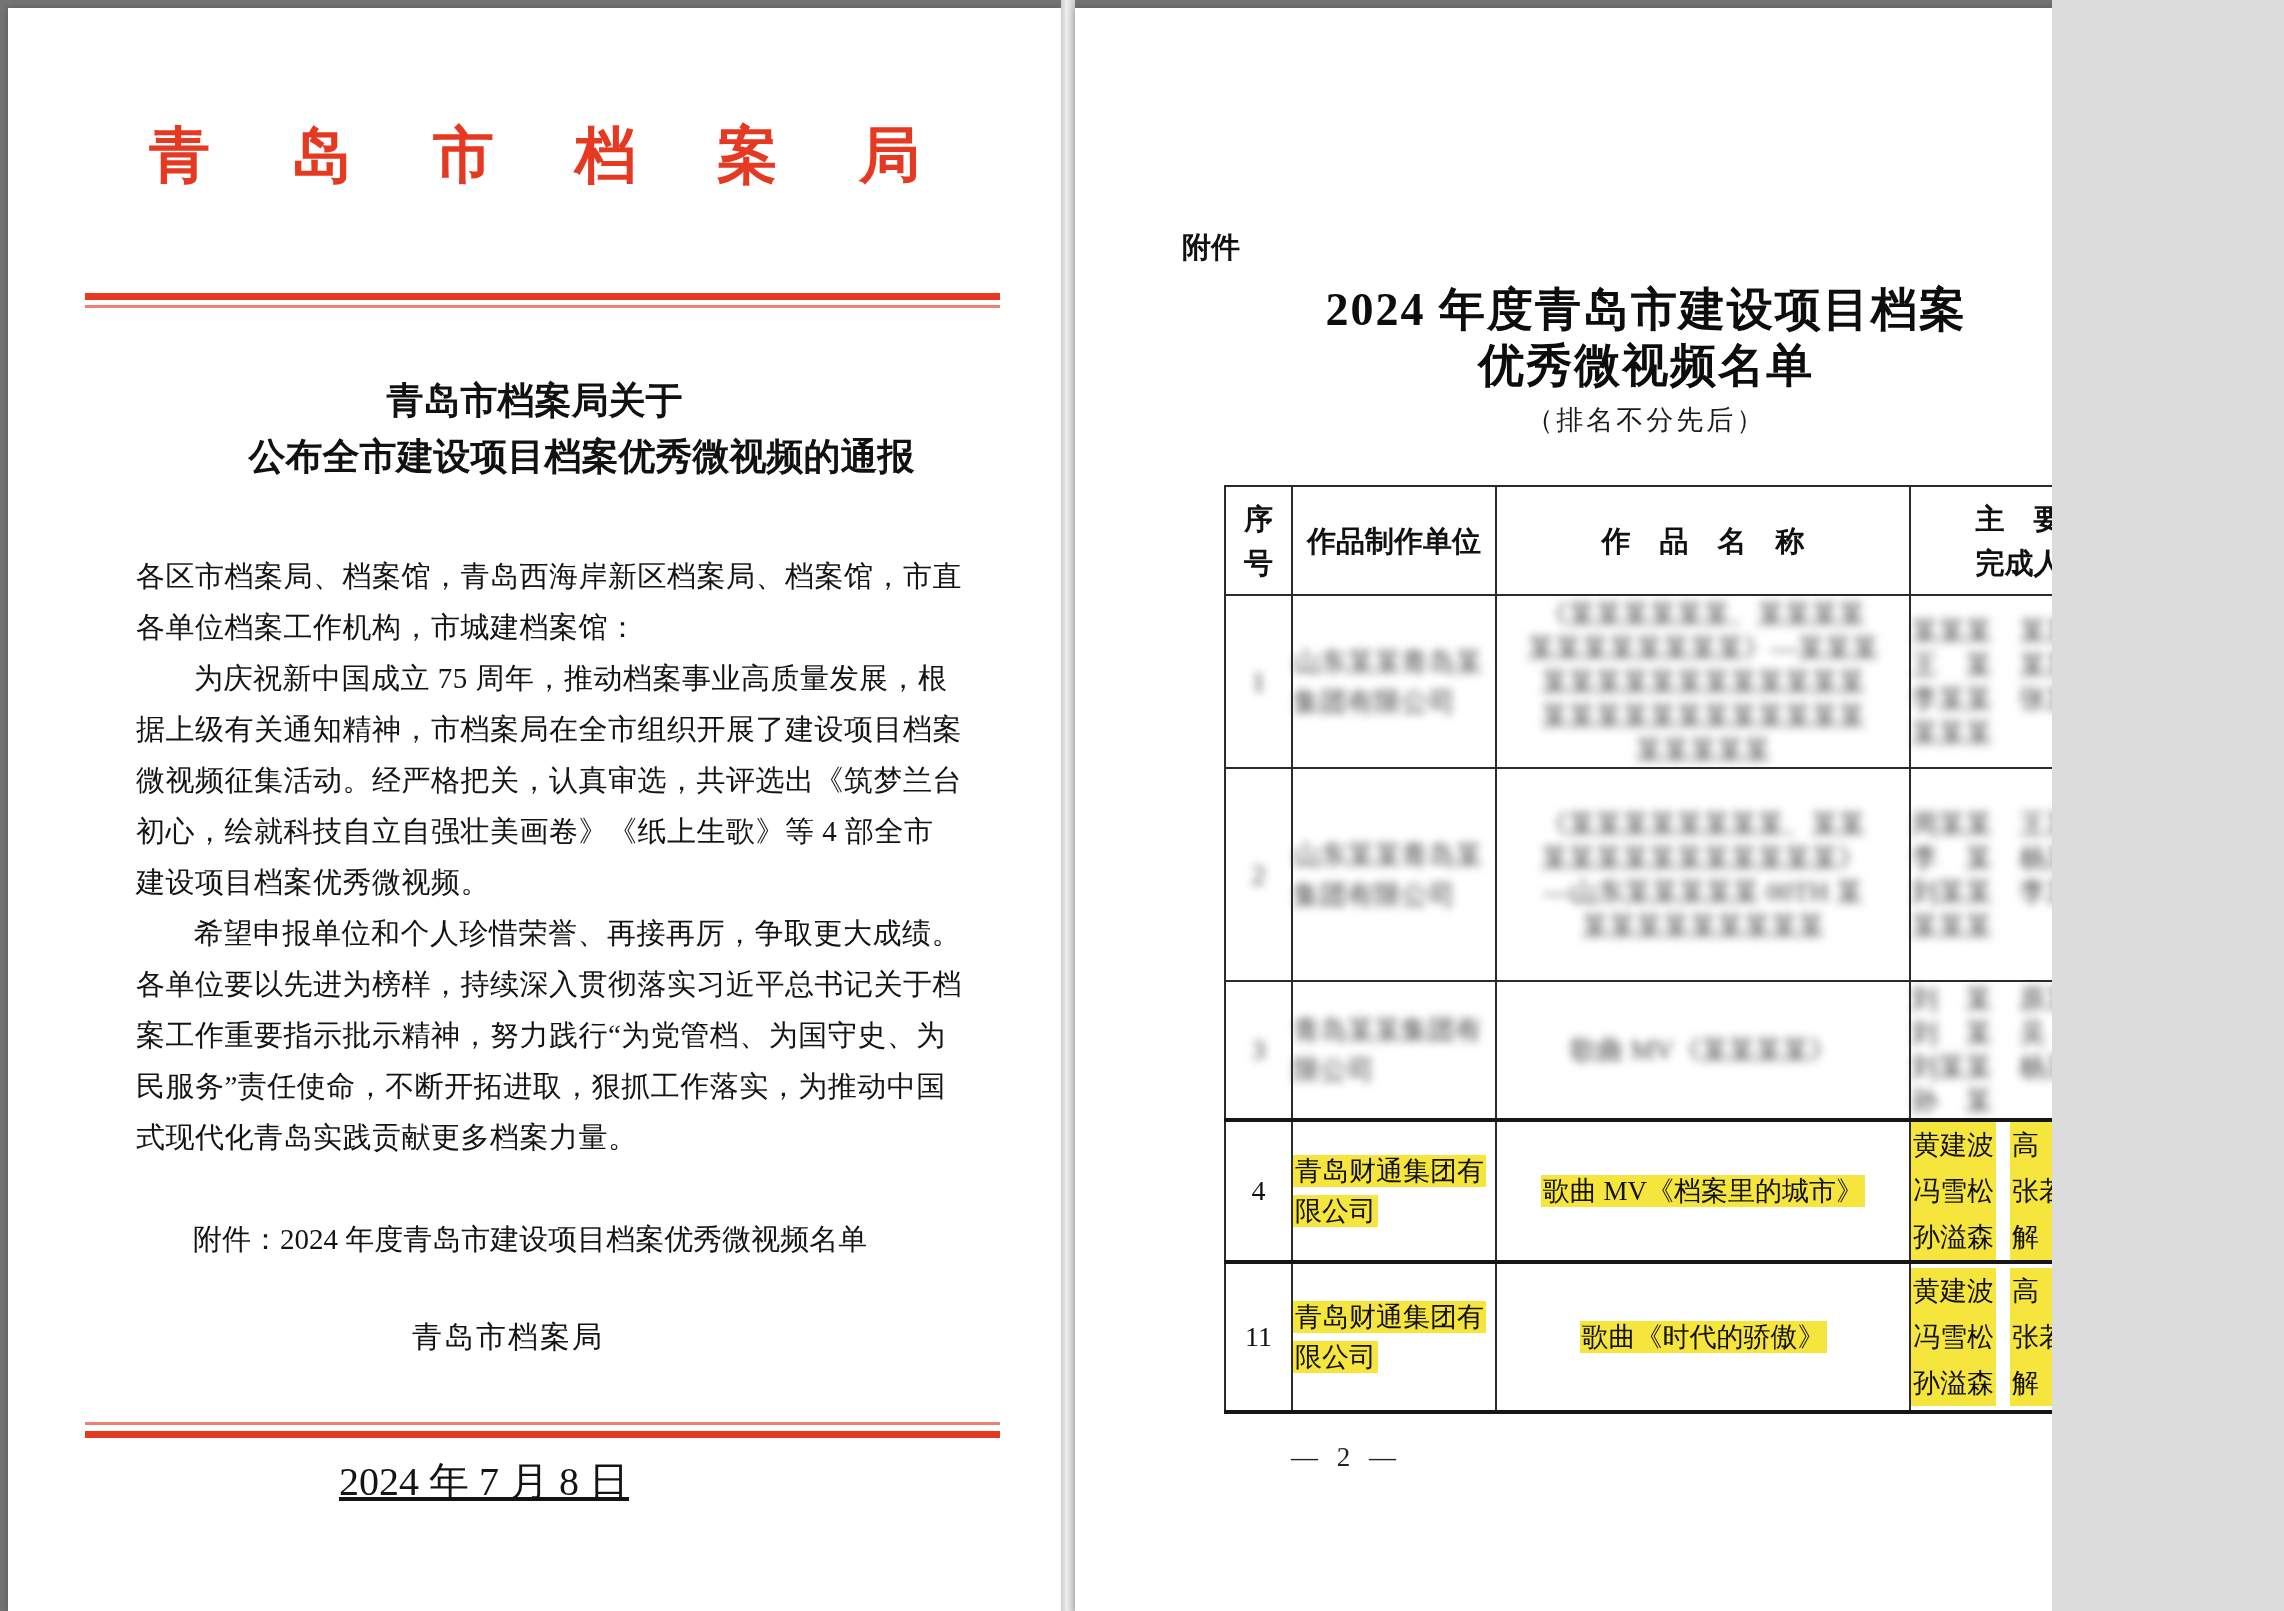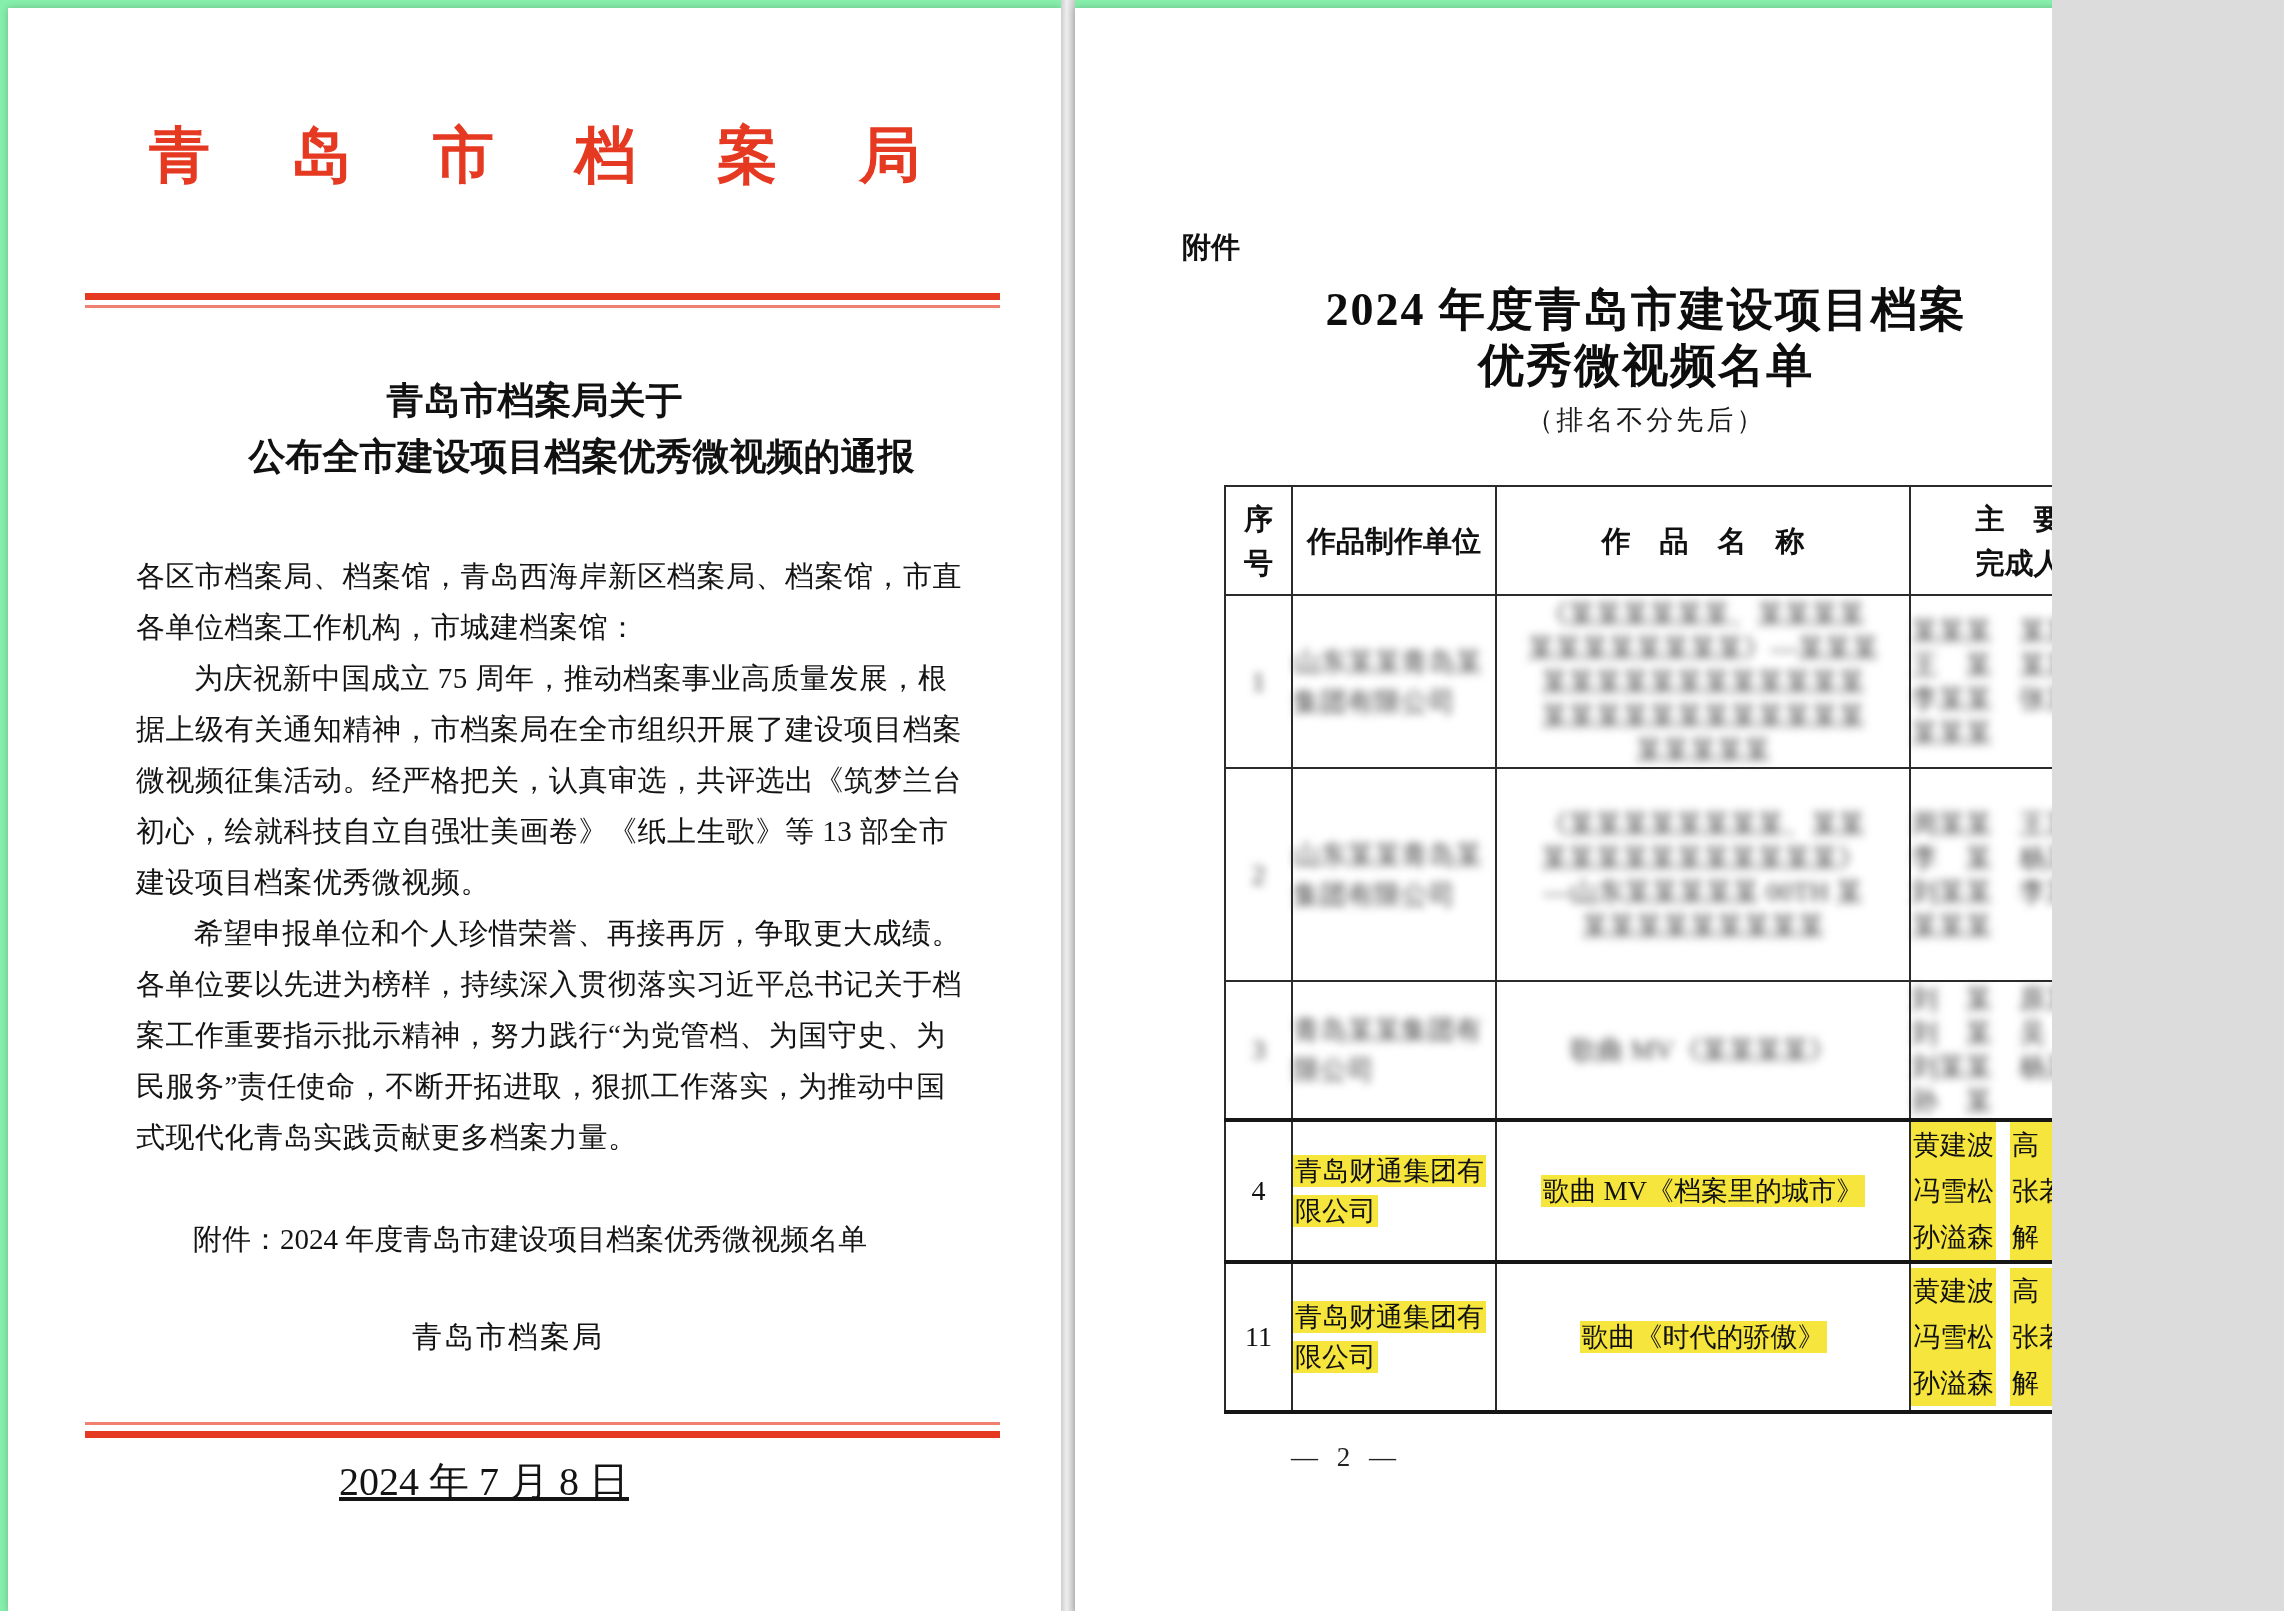--- a/index.html
+++ b/index.html
@@ -1,17 +1,17 @@
 <!DOCTYPE html>
 <html><head>
 <meta charset="utf-8">
 <style>
   html,body{margin:0;padding:0;}
   body{background:#dcdcdc;font-family:"Liberation Serif","DejaVu Serif",serif;}
-  .screen{position:relative;width:2052px;height:1612px;background:#86efac;overflow:hidden;}
+  .screen{position:relative;width:2052px;height:1612px;background:#737373;overflow:hidden;}
   .page{position:absolute;top:8px;background:#ffffff;box-shadow:0 0 7px rgba(0,0,0,.22);}
   .page-left{left:8px;width:1053px;height:1604px;}
   .page-right{left:1075px;width:1190px;height:1604px;}
   .page-gap{position:absolute;top:0;left:1061px;width:14px;height:1612px;
     background:linear-gradient(to right,#cfcfcf,#ededed 40%,#c9c9c9);}
   
   .masthead{position:absolute;top:107px;left:0;width:100%;text-align:center;
     color:var(--red);font-size:61px;font-weight:bold;letter-spacing:81px;text-indent:81px;white-space:nowrap;}
   .rule{position:absolute;left:77px;width:915px;}
   .rule-thick{height:7px;background:var(--red);}
@@ -57,21 +57,21 @@
 
     <div class="doc-title" style="top:368px;">青岛市档案局关于</div>
     <div class="doc-title" style="top:424px;padding-left:47px;">公布全市建设项目档案优秀微视频的通报</div>
 
     <div class="body-text">
       <div class="line">各区市档案局、档案馆，青岛西海岸新区档案局、档案馆，市直</div>
       <div class="line">各单位档案工作机构，市城建档案馆：</div>
       <div class="line indent">为庆祝新中国成立 75 周年，推动档案事业高质量发展，根</div>
       <div class="line">据上级有关通知精神，市档案局在全市组织开展了建设项目档案</div>
       <div class="line">微视频征集活动。经严格把关，认真审选，共评选出《筑梦兰台</div>
-      <div class="line">初心，绘就科技自立自强壮美画卷》《纸上生歌》等 13 部全市</div>
+      <div class="line">初心，绘就科技自立自强壮美画卷》《纸上生歌》等 4 部全市</div>
       <div class="line">建设项目档案优秀微视频。</div>
       <div class="line indent">希望申报单位和个人珍惜荣誉、再接再厉，争取更大成绩。</div>
       <div class="line">各单位要以先进为榜样，持续深入贯彻落实习近平总书记关于档</div>
       <div class="line">案工作重要指示批示精神，努力践行“为党管档、为国守史、为</div>
       <div class="line">民服务”责任使命，不断开拓进取，狠抓工作落实，为推动中国</div>
       <div class="line">式现代化青岛实践贡献更多档案力量。</div>
     </div>
 
     <div class="attach-line">附件：2024 年度青岛市建设项目档案优秀微视频名单</div>
 

